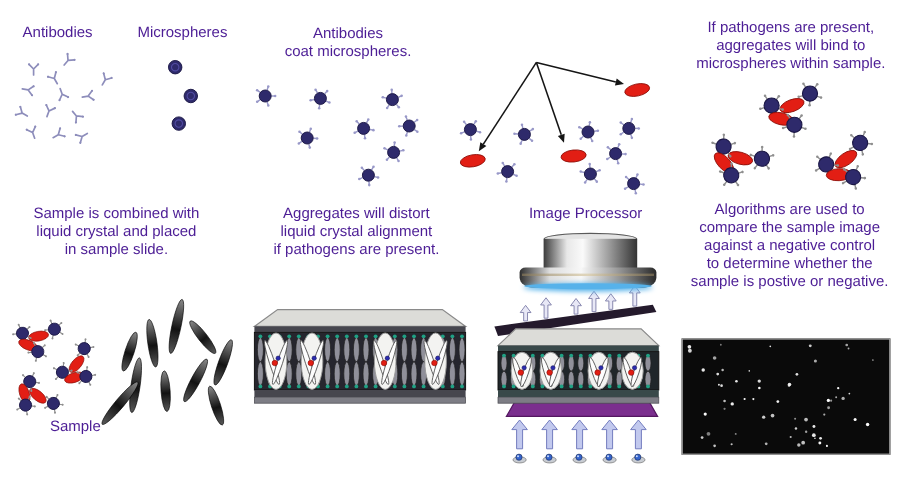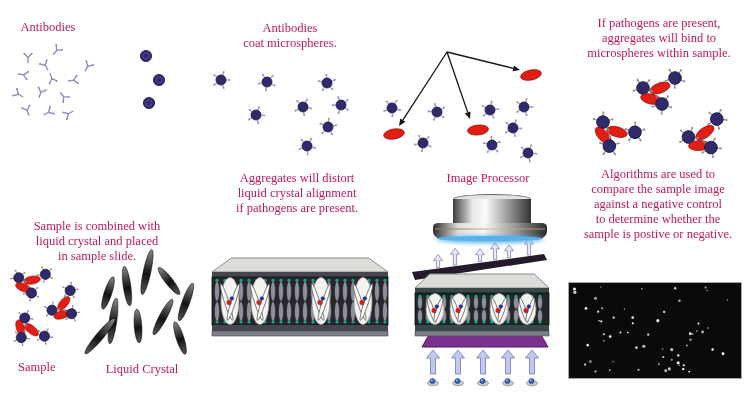--- a/index.html
+++ b/index.html
@@ -1,29 +1,29 @@
 <!DOCTYPE html>
 <html><head>
 <meta charset="utf-8">
 <style>
   html,body{margin:0;padding:0;background:#fff;}
   .canvas{position:relative;width:750px;height:417px;background:#ffffff;
     font-family:"Liberation Sans",sans-serif;overflow:hidden;}
-  .cap{position:absolute;font-size:12.5px;line-height:15px;color:#be185d;
-    text-align:center;white-space:pre-line;z-index:3;font-family:Liberation Serif, serif;}
+  .cap{position:absolute;font-size:12.5px;line-height:15px;color:#4c1d95;
+    text-align:center;white-space:pre-line;z-index:3;}
   .c-antibodies{left:6px;top:20px;width:84px;}
   .c-microspheres{left:100px;top:20px;width:104px;}
   .c-coat{left:205px;top:21px;width:170px;}
   .c-test{left:385px;top:21px;width:124px;}
   .c-pathogens{left:560px;top:16px;width:198px;}
-  .c-combined{left:5px;top:171px;width:184px;margin-top:48px;}
+  .c-combined{left:5px;top:171px;width:184px;}
   .c-distort{left:200px;top:171px;width:194px;}
   .c-improc{left:418px;top:171px;width:140px;}
   .c-algorithms{left:558px;top:167px;width:200px;}
-  .c-sample{left:8px;top:360px;width:66px;text-align:left;padding-left:10px;}
+  .c-sample{left:8px;top:348px;width:66px;text-align:right;padding-left:10px;}
   .c-lc{left:90px;top:362px;width:104px;}
   .c-light{left:426px;top:395px;width:124px;}
   #gfx{position:absolute;left:0;top:0;z-index:2;}
   .black-img{position:absolute;left:568px;top:282px;width:172px;height:95px;
     background:#0a0a0a;border:1px solid #a8a8a8;z-index:1;}
   .lens-top-ell{position:absolute;left:453px;top:194px;width:78px;height:10px;
     border-radius:50%;background:#e4e4e4;border:1px solid #5a5a5a;box-sizing:border-box;z-index:2;}
   .lens-drum{position:absolute;left:453px;top:199px;width:78px;height:26px;
     background:linear-gradient(90deg,#3c3c3c,#e8e8e8 25%,#fafafa 42%,#9c9c9c 70%,#333);z-index:2;}
   .lens-base{position:absolute;left:433px;top:223px;width:114px;height:17px;
@@ -1014,32 +1014,32 @@
       </svg>
   </div>
 
   <div class="lens-top-ell"></div>
   <div class="lens-drum"></div>
   <div class="lens-base"></div>
   <div class="lens-line"></div>
   <div class="lens-glow"></div>
 
   <div class="cap c-antibodies">Antibodies</div>
+  <div class="cap c-microspheres">Microspheres</div>
   <div class="cap c-coat">Antibodies
 coat microspheres.</div>
   <div class="cap c-pathogens">If pathogens are present,
 aggregates will bind to
 microspheres within sample.</div>
   <div class="cap c-combined">Sample is combined with
 liquid crystal and placed
 in sample slide.</div>
   <div class="cap c-improc">Image Processor</div>
   <div class="cap c-distort">Aggregates will distort
 liquid crystal alignment
 if pathogens are present.</div>
   <div class="cap c-algorithms">Algorithms are used to
 compare the sample image
 against a negative control
 to determine whether the
 sample is postive or negative.</div>
   <div class="cap c-sample">Sample</div>
-  <div class="cap c-lc">Liquid Crystal</div>
 </div>
 
 </body></html>

